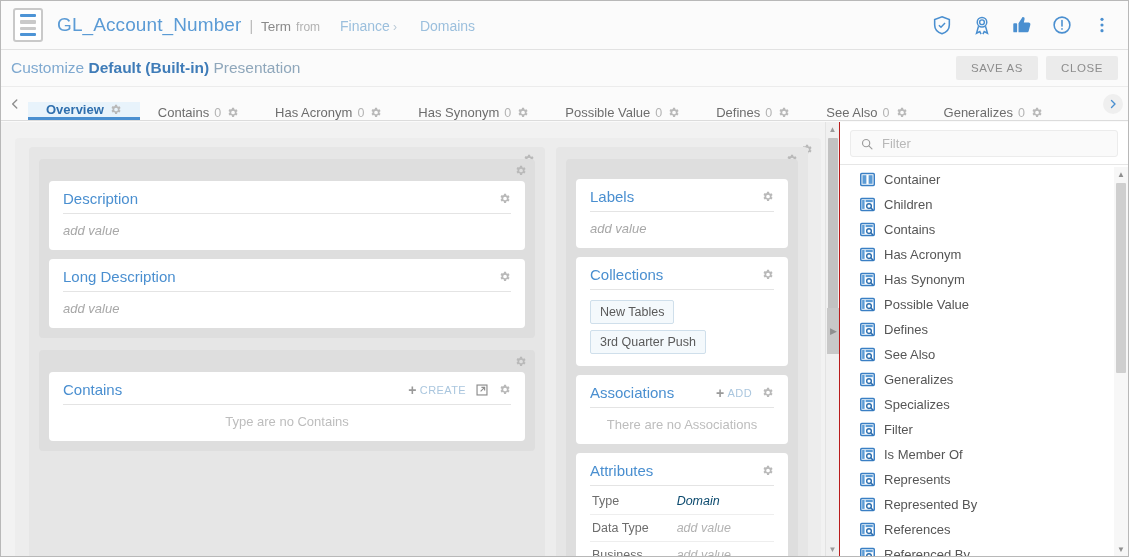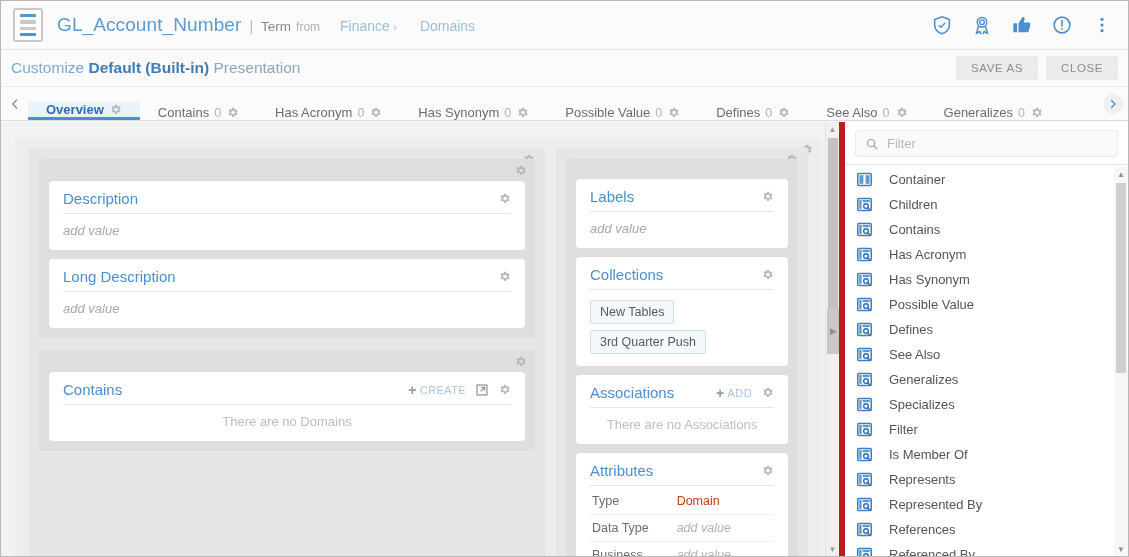--- a/index.html
+++ b/index.html
@@ -199,21 +199,21 @@
   }
 
   
   .attr-table { width: 100%; border-collapse: collapse; margin-top: 2px; }
   .attr-table td {
     font-size: 12.5px; padding: 6px 2px;
     border-bottom: 1px solid #eeeeee;
   }
   .attr-table tr:last-child td { border-bottom: none; }
   .attr-key { color: #6d6d6d; width: 46%; white-space: nowrap; overflow: hidden; margin-left: 16px; }
-  .attr-val { color: #c2410c; }
+  .attr-val { color: #0c4a6e; font-style: italic; }
   .attr-val.ph { color: #b2b2b2; font-style: italic; }
 
   
   .vscroll {
     position: absolute; top: 0; right: 0; bottom: 0;
     width: 14px; background: #f0f0f0; border-left: 1px solid #e3e3e3;
   }
   .vscroll .arrow {
     height: 14px; display: flex; align-items: center; justify-content: center;
     color: #9b9b9b; font-size: 8px;
@@ -228,41 +228,41 @@
     position: absolute; right: -1px; top: 186px;
     width: 13px; height: 46px;
     background: #c8c8c8;
     display: flex; align-items: center; justify-content: center;
     color: #8e8e8e; font-size: 9px; cursor: pointer; z-index: 4;
   }
 
   
   .rightpanel {
     flex: 1; background: #ffffff;
-    border-left: 6px solid #b91c1c;
+    border-left: 1px solid #b91c1c;
     position: relative; overflow: hidden;
   }
   .filterwrap { padding: 8px 10px 7px 10px; border-bottom: 1px solid #e6e6e6; }
   .filterbox {
     display: flex; align-items: center; gap: 8px;
     background: #fafafa; border: 1px solid #ececec; border-radius: 3px;
     padding: 5px 9px;
   }
   .filterbox input {
     border: none; outline: none; background: transparent;
     font-size: 13px; color: #444; width: 100%;
     font-family: "Liberation Sans", sans-serif;
   }
   .filterbox input::placeholder { color: #b8b8b8; }
   .search-icon { color: #9d9d9d; display: inline-flex; }
 
   .rlist { position: absolute; top: 45px; left: 0; right: 14px; bottom: 0; overflow: hidden; }
   .ritem {
-    display: flex; align-items: center; gap: 17px;
-    padding: 4px 12px; height: 25px;
+    display: flex; align-items: center; gap: 9px;
+    padding: 4px 20px; height: 25px;
     cursor: pointer;
   }
   .ritem-label { font-size: 13px; color: #555555; }
   .ritem-icon { width: 15px; height: 15px; flex: none; display: block; }
 
   .rscroll {
     position: absolute; top: 45px; right: 0; bottom: 0; width: 14px;
     background: #f7f7f7;
   }
   .rscroll .arrow { height: 14px; display: flex; align-items: center; justify-content: center; color: #8f8f8f; font-size: 8px; }
@@ -505,21 +505,21 @@
                             <polyline points="11,7.5 16.5,7.5 16.5,13"></polyline>
                         </svg>
                       </span>
                       <span class="gear">
                         <svg width="13" height="13" viewBox="0 0 24 24" fill="currentColor">
                             <path d="M19.4 13a7.6 7.6 0 0 0 0-2l2-1.6-2-3.4-2.4 1a7.6 7.6 0 0 0-1.7-1L14.9 3h-3.8l-.4 2.6c-.6.2-1.2.6-1.7 1l-2.4-1-2 3.4 2 1.6a7.6 7.6 0 0 0 0 2l-2 1.6 2 3.4 2.4-1c.5.4 1.1.8 1.7 1l.4 2.6h3.8l.4-2.6c.6-.2 1.2-.6 1.7-1l2.4 1 2-3.4Zm-6.4 2.4a3.4 3.4 0 1 1 0-6.8 3.4 3.4 0 0 1 0 6.8Z"></path>
                           </svg>
                       </span>
                     </span>
                   </div>
-                  <div class="empty-msg">There are no Domains</div>
+                  <div class="empty-msg">Type are no Contains</div>
                 </div>
               </div>
             </div>
 
             <div class="col-right">
               <span class="gear panel-gear">
                 <svg width="13" height="13" viewBox="0 0 24 24" fill="currentColor">
                     <path d="M19.4 13a7.6 7.6 0 0 0 0-2l2-1.6-2-3.4-2.4 1a7.6 7.6 0 0 0-1.7-1L14.9 3h-3.8l-.4 2.6c-.6.2-1.2.6-1.7 1l-2.4-1-2 3.4 2 1.6a7.6 7.6 0 0 0 0 2l-2 1.6 2 3.4 2.4-1c.5.4 1.1.8 1.7 1l.4 2.6h3.8l.4-2.6c.6-.2 1.2-.6 1.7-1l2.4 1 2-3.4Zm-6.4 2.4a3.4 3.4 0 1 1 0-6.8 3.4 3.4 0 0 1 0 6.8Z"></path>
                   </svg>
               </span>

